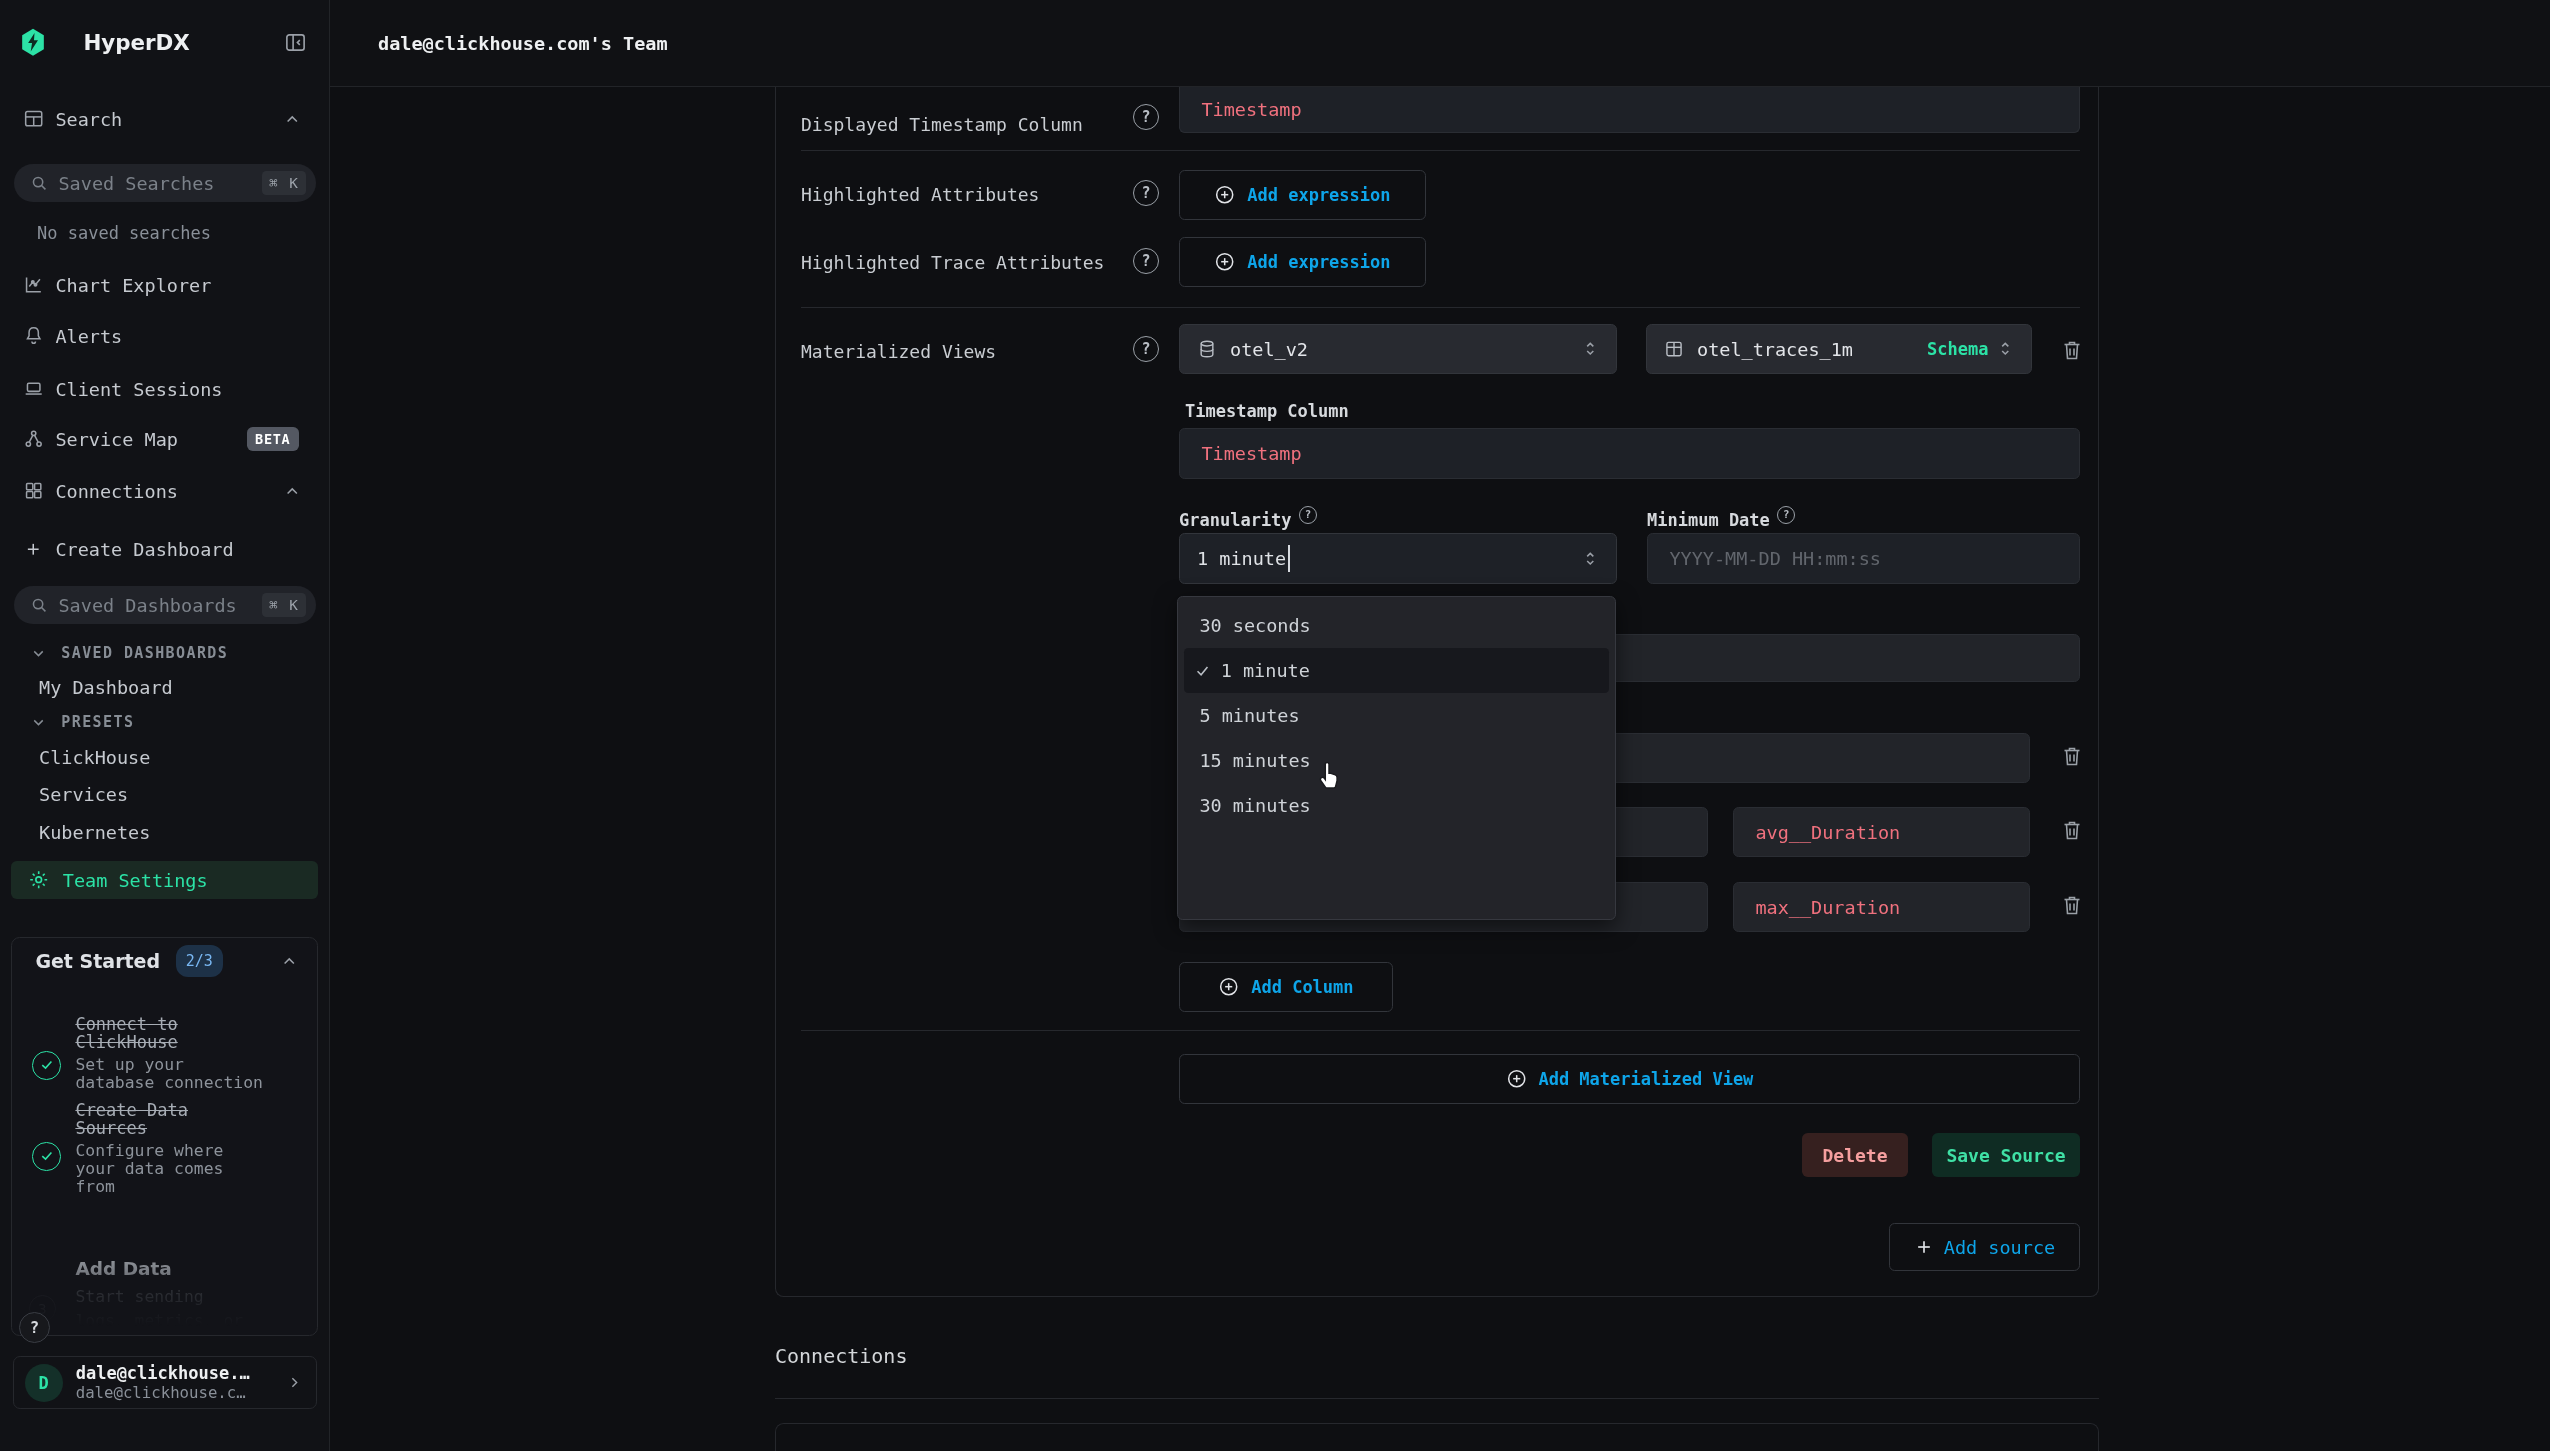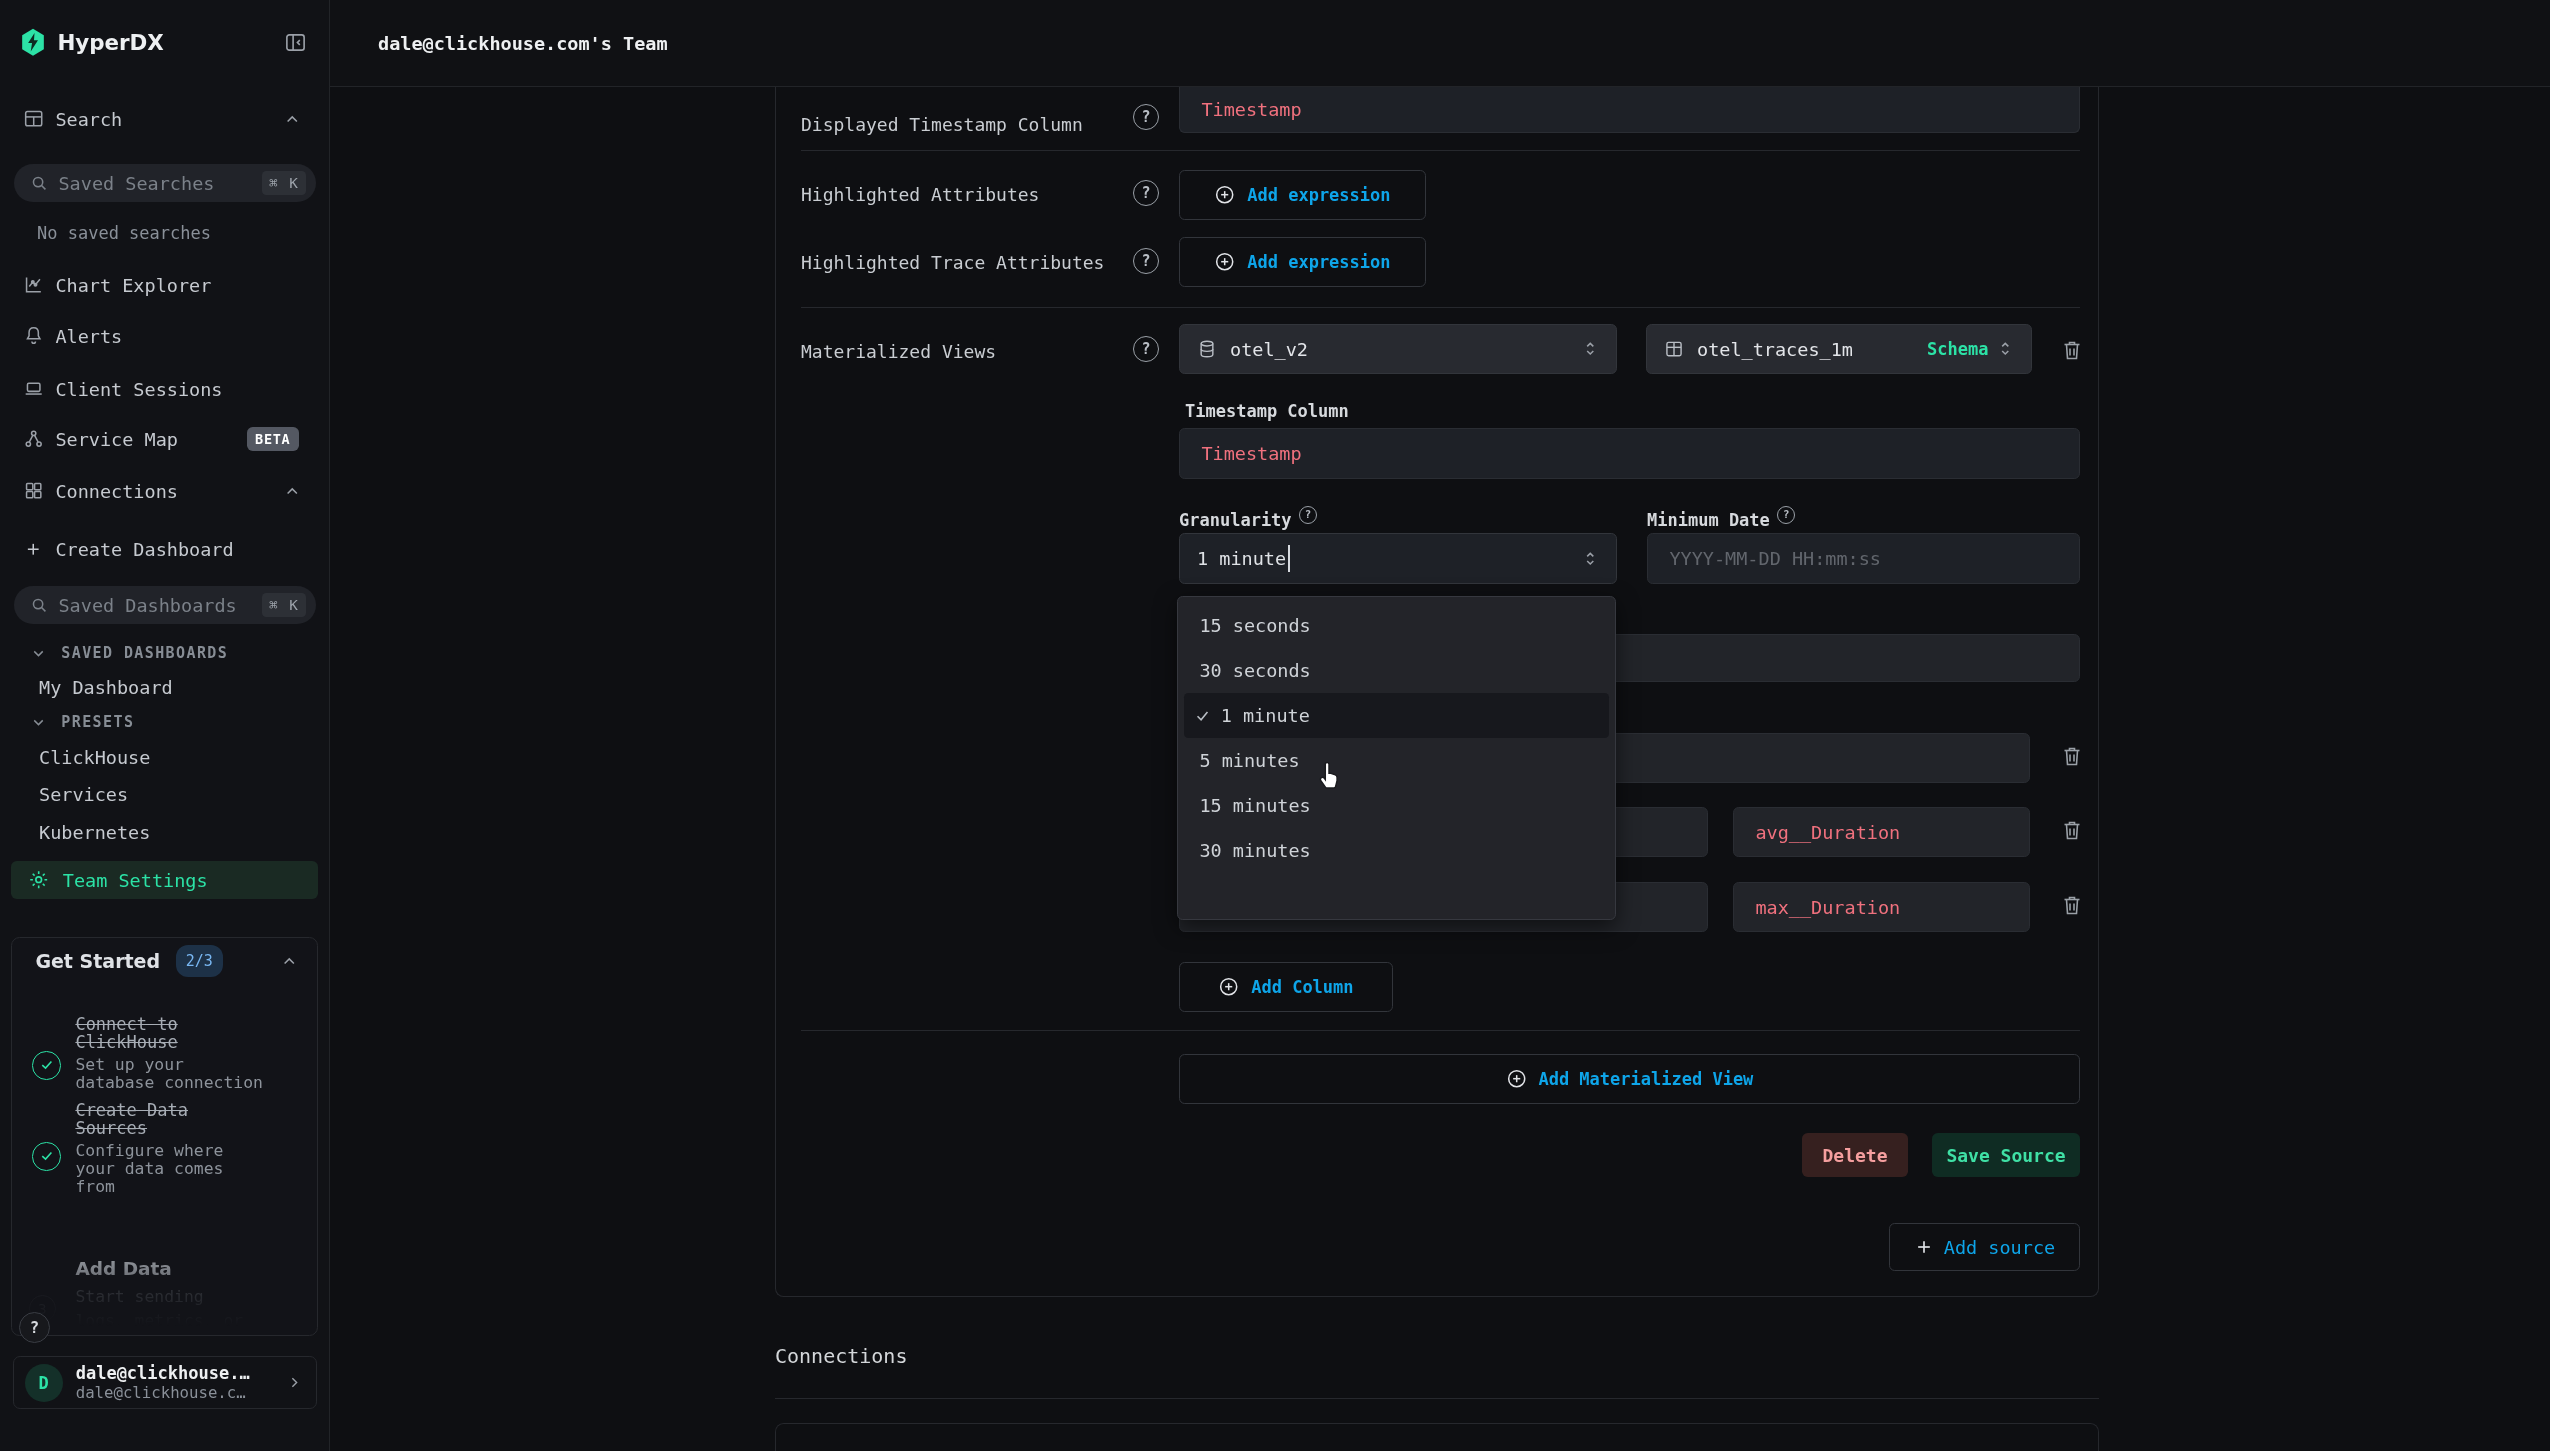--- a/index.html
+++ b/index.html
@@ -81,21 +81,21 @@
   #helpbtn::after{content:"?";}
   .step-circle{width:27px;height:27px;border-radius:50%;border:1.4px solid #3a3d44;color:#5a5f66;display:flex;align-items:center;justify-content:center;font-size:14.3px;opacity:.55;}
 </style>
 </head>
 <body>
 
 <div id="root">
 
   <div id="sidebar" class="abs">
 
-    <div class="abs flex" style="left:20px;top:27px;height:31px;">
+    <div class="abs flex" style="left:20px;top:27px;height:31px;gap:26px;">
       <span>
         <svg width="26" height="28.5" viewBox="0 0 24 26">
             <polygon points="12,0.5 22,6.5 22,19.5 12,25.5 2,19.5 2,6.5" fill="#2ce2a6"></polygon>
             <polygon points="13.4,4.5 7.5,13.6 11.1,13.6 9.9,21.5 16.6,11.2 12.9,11.2" fill="#0d2b22"></polygon>
           </svg>
       </span>
       <span class="sans" style="margin-left:11.4px;font-size:21.4px;font-weight:bold;color:var(--white);">HyperDX</span>
     </div>
     <div class="abs" style="left:284px;top:31px;">
       <svg width="23" height="23" viewBox="0 0 24 24" stroke="#9ba0a8" fill="none" stroke-width="1.7">
@@ -502,23 +502,20 @@
       <svg width="20" height="20" viewBox="0 0 24 24" stroke="#dfe2e6" fill="none" stroke-width="2">
           <line x1="12" y1="5" x2="12" y2="19"></line>
           <line x1="5" y1="12" x2="19" y2="12"></line>
         </svg>
       <span>Add source</span>
     </button>
   </div>
 
   <div id="dropdown" class="abs">
     <div class="dd-item">
-        <span>15 seconds</span>
-      </div>
-    <div class="dd-item">
         <span>30 seconds</span>
       </div>
     <div class="dd-item selected">
       <svg width="17" height="17" viewBox="0 0 24 24" stroke="#b9bec5" fill="none" stroke-width="2.2">
           <polyline points="5,13 10,18 19,7"></polyline>
         </svg>
       <span>1 minute</span>
     </div>
     <div class="dd-item">
         <span>5 minutes</span>

